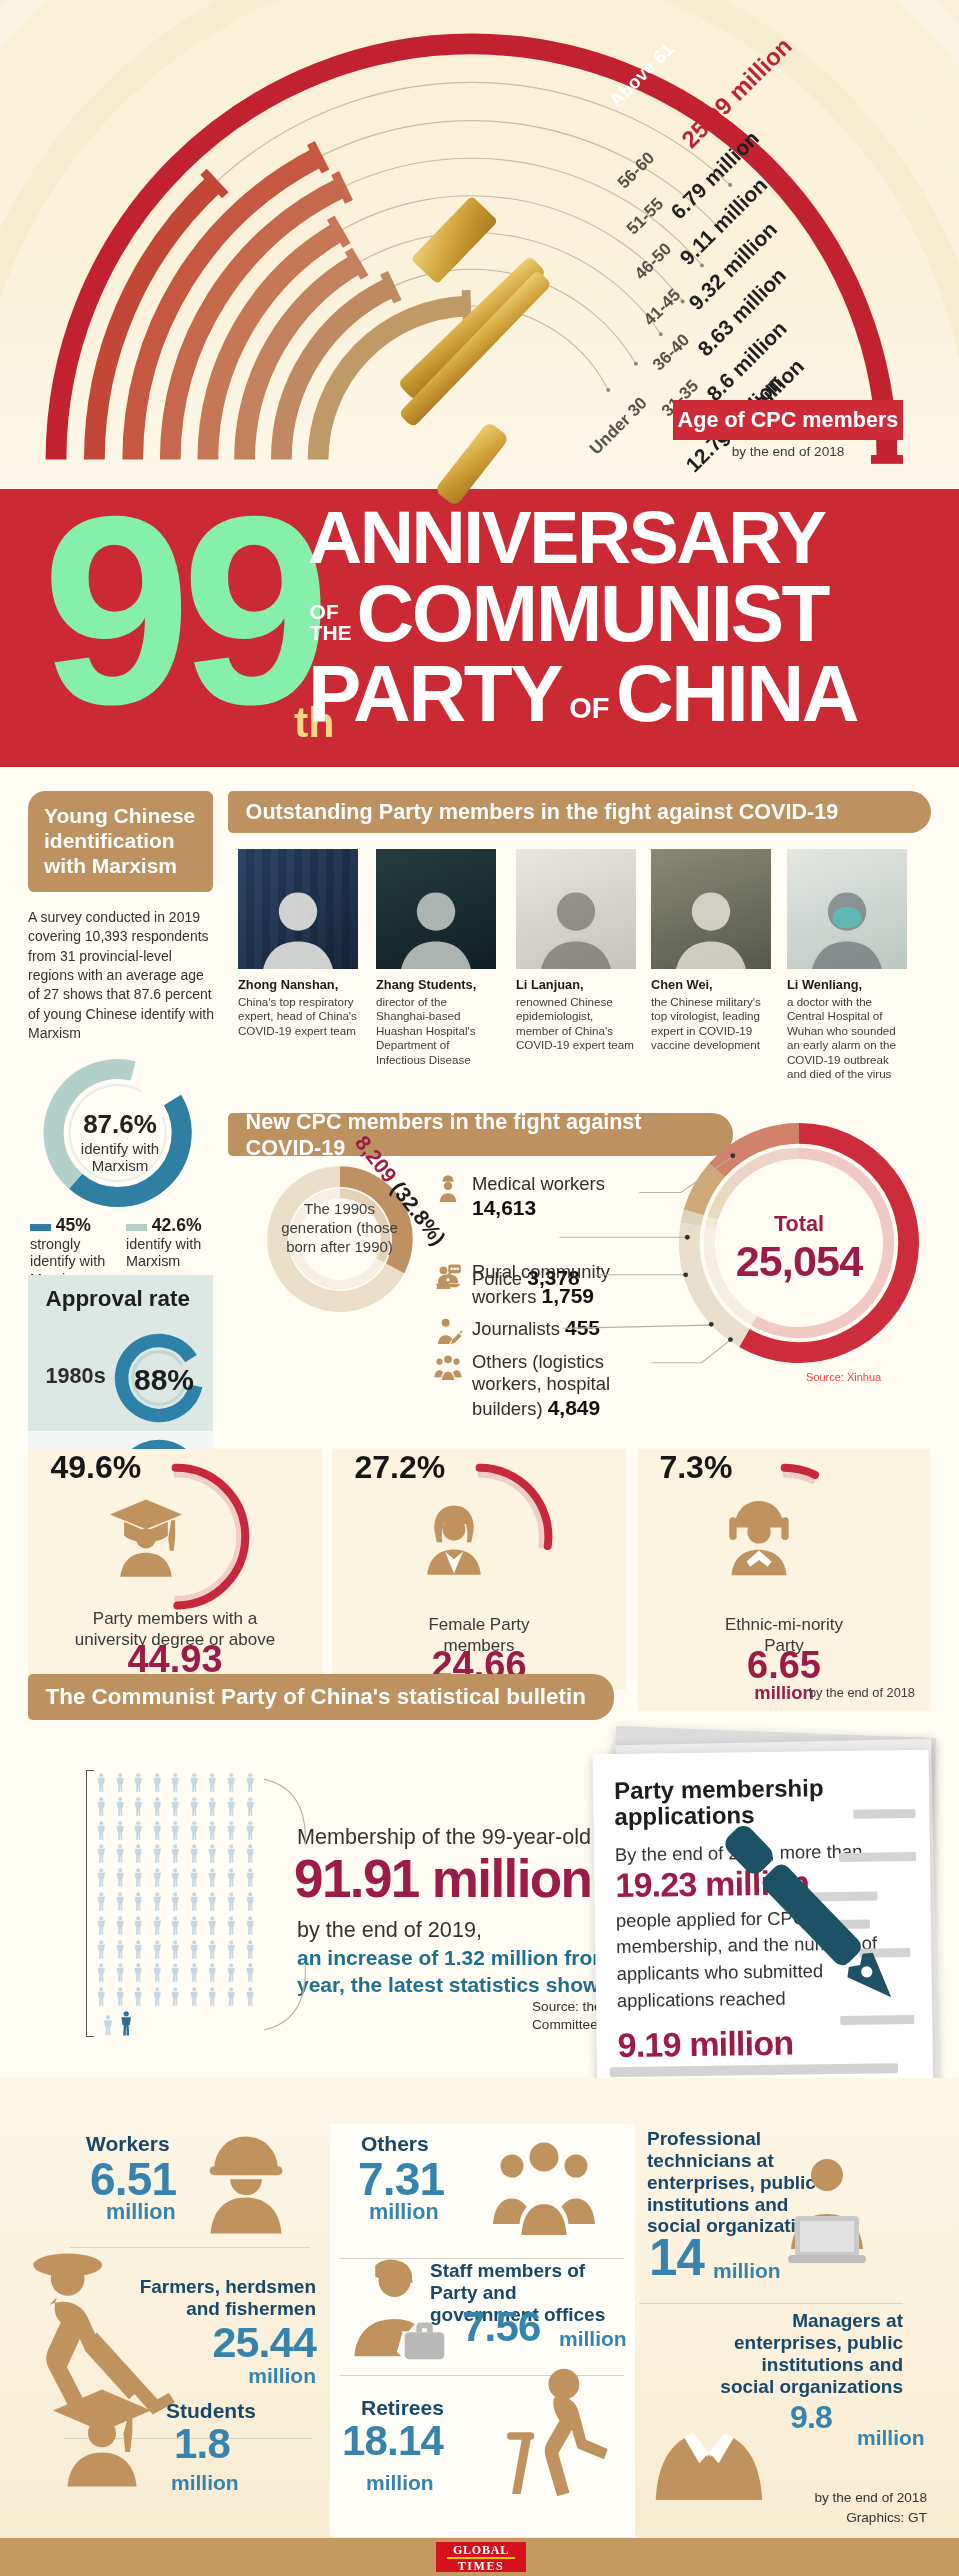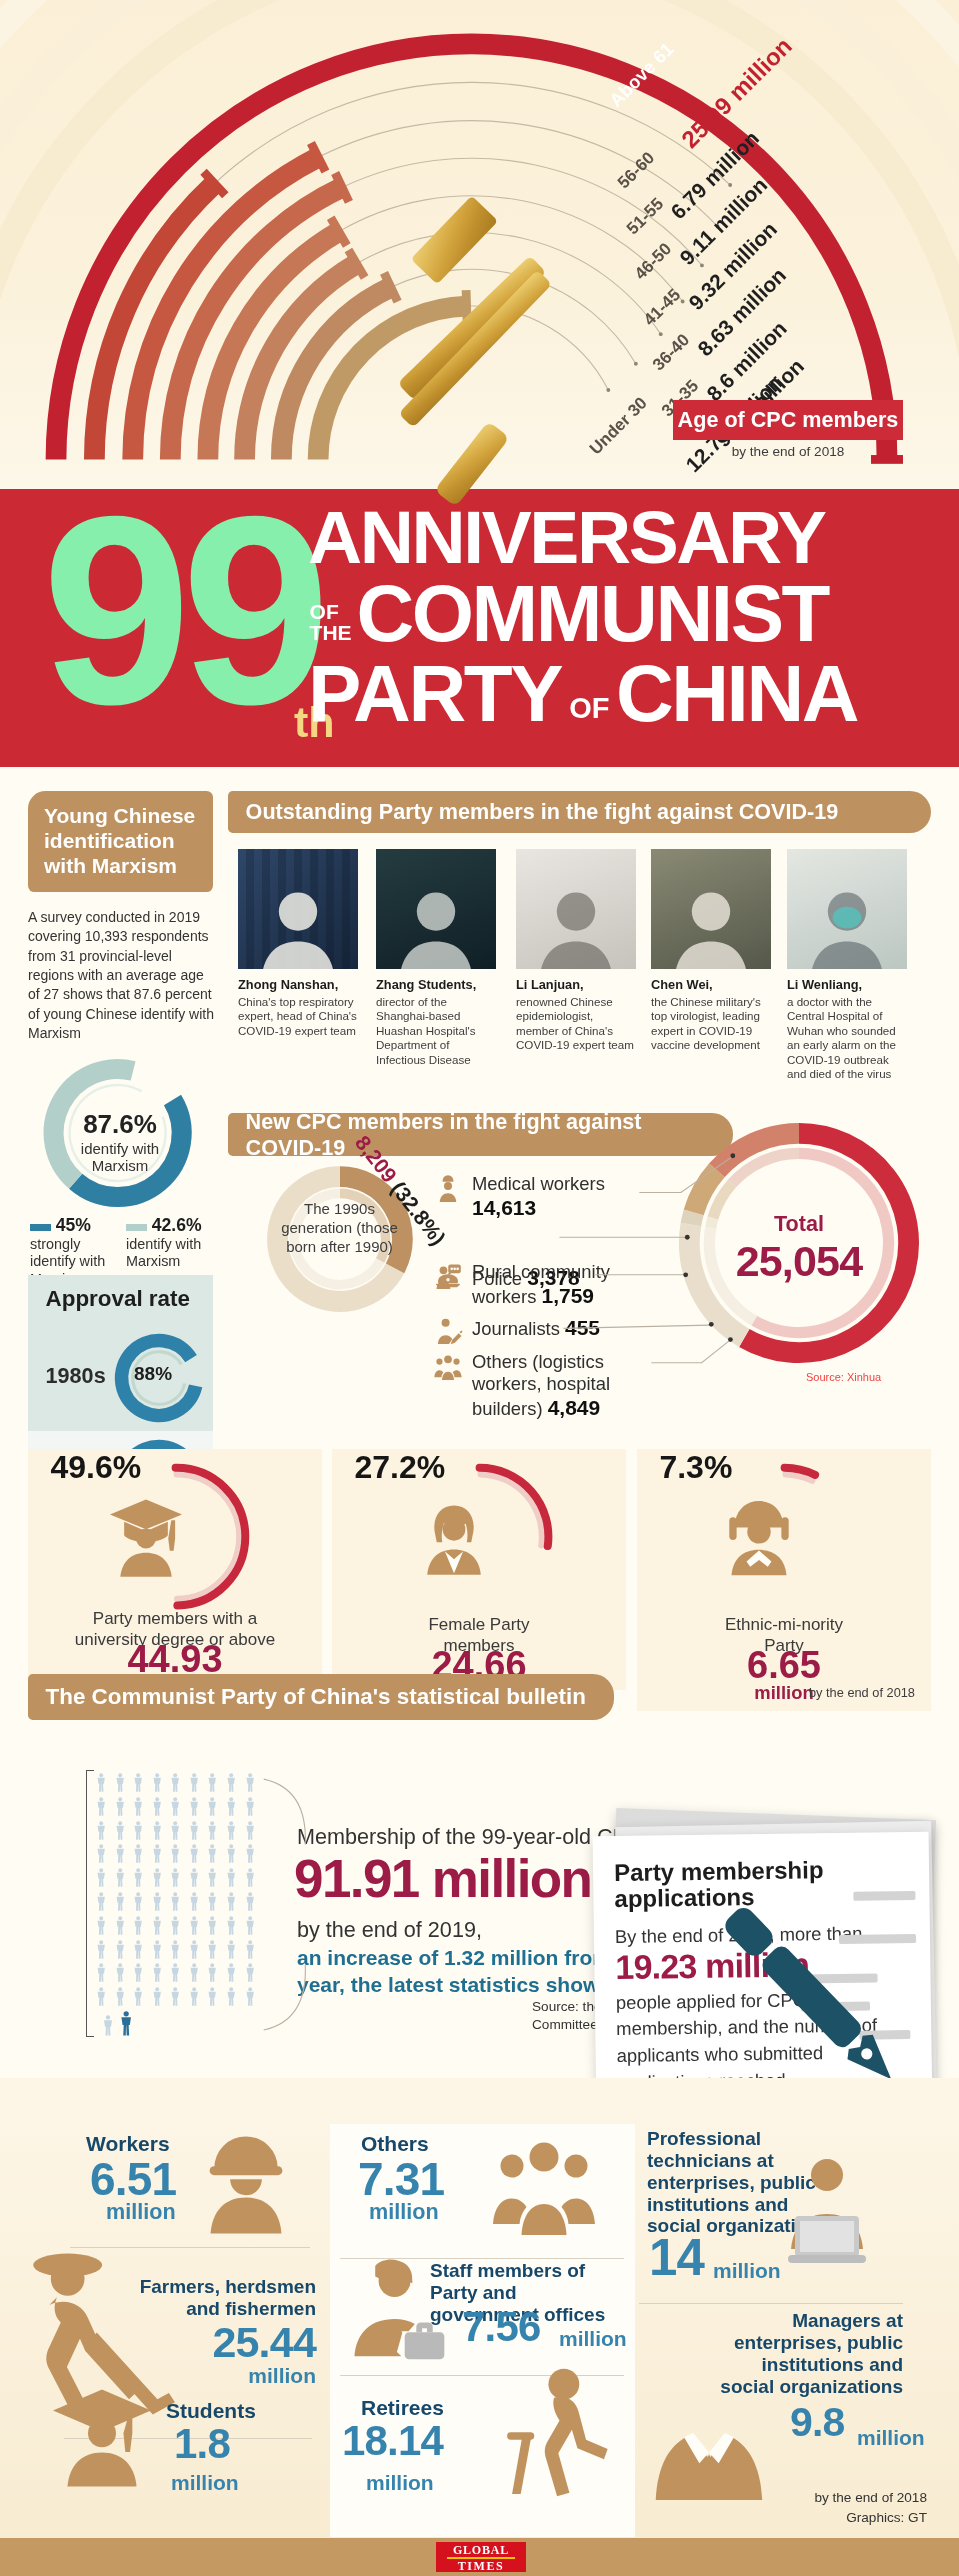--- a/index.html
+++ b/index.html
@@ -33,21 +33,21 @@
   #marx-center{text-align:center;}
   #marx-pct{font-size:26px;font-weight:bold;color:#222;}
   #marx-sub{font-size:15px;color:#333;line-height:1.15;}
   .legend-sw{display:inline-block;width:21px;height:7.2px;margin-right:4.8px;}
   .legend-item{font-size:14.4px;color:#333;line-height:1.2;}
   .legend-pct{font-size:17.6px;font-weight:bold;color:#1e1e1e;}
   
   #approval{left:28px;top:1275px;width:185px;height:392px;background:#dce8e3;}
   .app-row{position:absolute;left:0;width:185px;height:106px;}
   .app-label{position:absolute;left:17.6px;top:38px;font-size:21.6px;font-weight:bold;color:#2c2c2c;}
-  .app-pct{position:absolute;font-size:19px;font-weight:bold;color:#1d1d1d;}
+  .app-pct{position:absolute;font-size:30px;font-weight:bold;color:#1d1d1d;}
   
   #out-head{left:228px;top:791px;width:703px;height:42px;font-size:21.6px;}
   .pcard{position:absolute;width:120px;}
   .photo{width:120px;height:120px;position:relative;overflow:hidden;}
   .photo svg{position:absolute;left:0;bottom:-4.8px;width:120px;height:96px;}
   .pname{font-size:12.8px;font-weight:bold;color:#1c1c1c;margin-top:8px;line-height:1.2;}
   .pdesc{font-size:11.6px;color:#3d3d3d;line-height:1.25;margin-top:2.4px;}
   #new-head{left:228px;top:1113px;width:505px;height:43px;font-size:21.6px;}
   .nm-row{position:absolute;display:flex;align-items:flex-start;}
   .nm-icon{width:32px;height:32px;color:#bd9260;flex:0 0 32px;margin-right:8px;}
@@ -72,21 +72,21 @@
   #bull-head{left:28px;top:1674px;width:586px;height:46px;font-size:22.4px;}
   #bull-line1{left:297px;top:1824px;font-size:21.6px;color:#333;}
   #bull-big{left:294px;top:1848px;font-size:53px;font-weight:bold;color:#9c1c47;letter-spacing:-1.6px;}
   #bull-line2{left:297px;top:1917px;font-size:21.6px;color:#333;}
   #bull-line3{left:297px;top:1944px;width:448px;font-size:21px;font-weight:bold;color:#1e6f92;line-height:1.3;}
   #bull-src{left:532px;top:1998px;width:368px;font-size:13.6px;color:#333;line-height:1.3;}
   #pictogrid{left:96px;top:1773px;width:160px;display:grid;grid-template-columns:repeat(9,1fr);grid-gap:4.8px 7.2px;color:#c7d7e2;}
   #pictogrid svg{width:10.4px;height:19px;fill:currentColor;}
   #bracket{left:86px;top:1770px;width:8px;height:267px;border-left:1.6px solid #555;border-top:1.6px solid #555;border-bottom:1.6px solid #555;}
   
-  #app-card{left:595px;top:1808px;width:352px;height:400px;text-decoration:underline;}
+  #app-card{left:595px;top:1726px;width:352px;height:400px;text-decoration:underline;}
   .paper{position:absolute;background:#fff;box-shadow:0 3.2px 11.2px rgba(0,0,0,.18);}
   #paper-b1{left:14.4px;top:6.4px;width:320px;height:376px;background:#dcdcdc;transform:rotate(2.2deg);}
   #paper-b2{left:24px;top:16px;width:316px;height:368px;background:#ececec;transform:rotate(-1.2deg);}
   #paper-f{left:0px;top:25.6px;width:336px;height:352px;transform:rotate(-.8deg);padding:24px 21px;}
   #app-title{font-size:24px;font-weight:bold;color:#1d1d1d;line-height:1.1;}
   #app-l1{font-size:18.4px;color:#333;margin-top:12.8px;}
   .app-big{font-size:34px;font-weight:bold;color:#9c1c47;letter-spacing:-0.8px;}
   #app-l2{font-size:18.4px;color:#333;line-height:1.45;margin-top:3.2px;width:264px;}
   .gbar{position:absolute;background:#d3d3d3;height:8.8px;border-radius:1.6px;}
   
@@ -1167,21 +1167,21 @@
     <div class="odiv" style="left:639px;top:225px;width:264px;"></div>
     <div class="oicon" style="left:639px;top:294px;width:140px;height:136px;">
         <svg viewBox="0 0 24 24">
           <path d="M2.6 22.6c.3-6.1 2.4-10 6.4-11.6l3 4.4 3-4.4c4 1.6 6.1 5.5 6.4 11.6z"></path>
           <path d="M9.2 10.7l2.8 3.5-1.7 1.9-2.7-4.6z" fill="#fffdf8"></path>
           <path d="M14.8 10.7L12 14.2l1.7 1.9 2.7-4.6z" fill="#fffdf8"></path>
           <path d="M12 14.6l1 1.4-1 6-1-6z"></path>
         </svg>
       </div>
     <div class="olabel" style="left:703px;top:232px;width:200px;text-align:right;">Managers at enterprises, public institutions and social organizations</div>
-    <div class="onum" style="left:790px;top:321px;font-size:41px;">9.8</div>
+    <div class="onum" style="left:790px;top:321px;font-size:32px;">9.8</div>
     <div class="ounit" style="left:857px;top:348px;font-size:21px;">million</div>
     <div class="onote" style="left:743px;top:412px;width:184px;">by the end of 2018</div>
     <div class="onote" style="left:743px;top:432px;width:184px;">Graphics: GT</div>
   </div>
 
   <div id="footer"></div>
   <div id="gtlogo">
     <div class="l1">GLOBAL</div>
     <div class="rule"></div>
     <div class="l2">TIMES</div>

